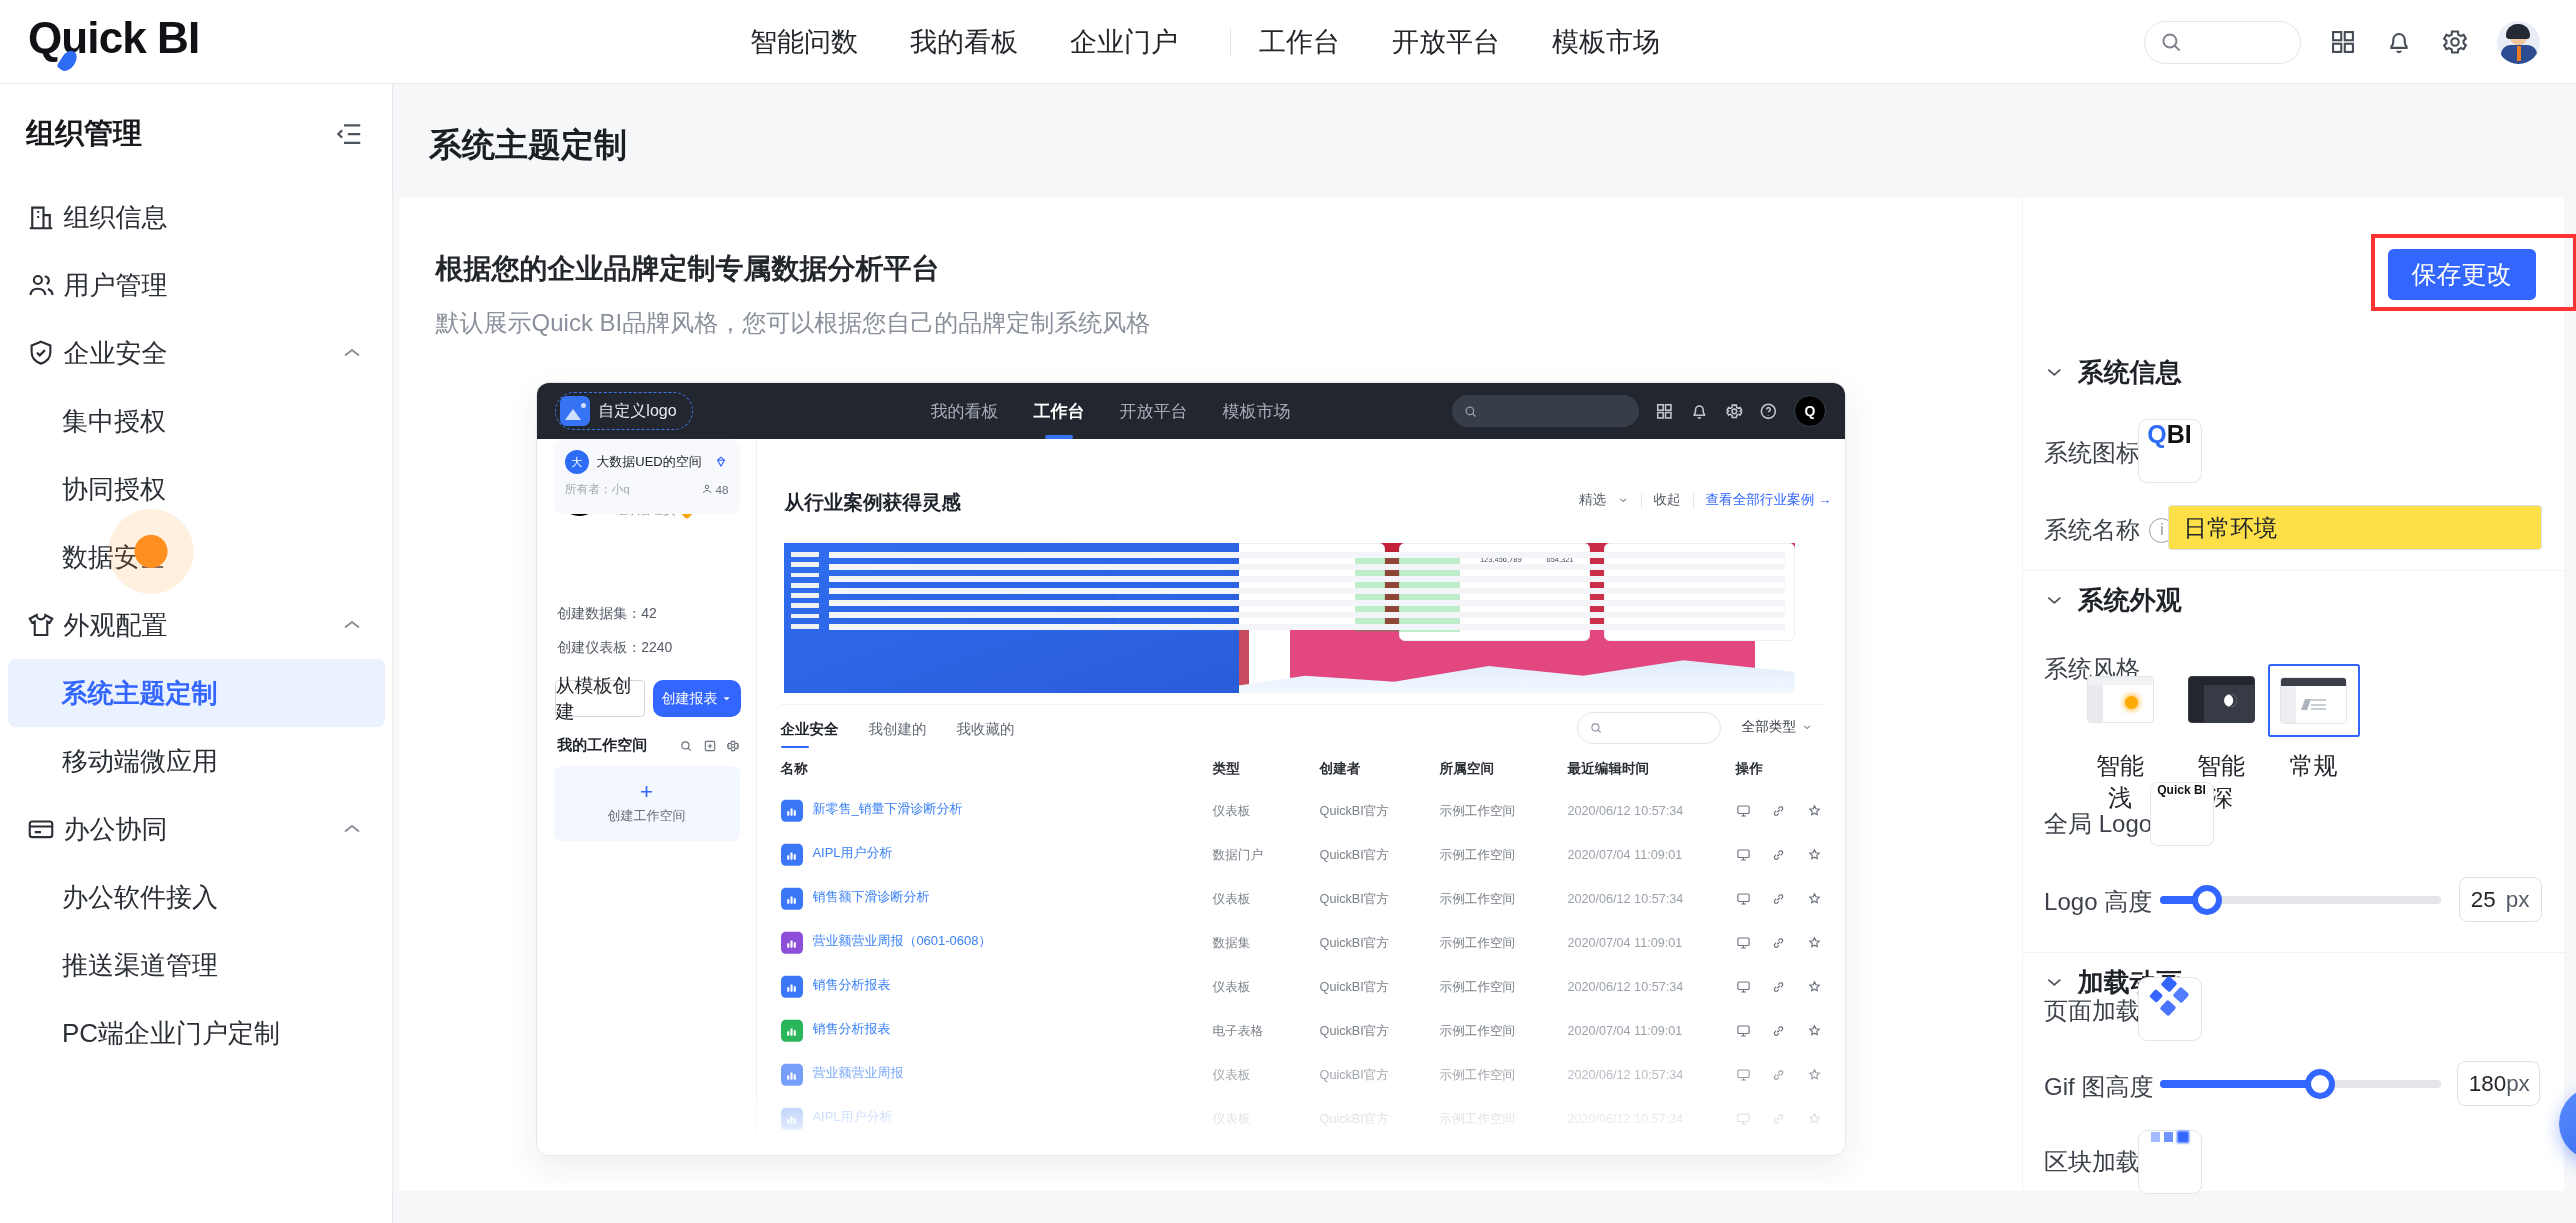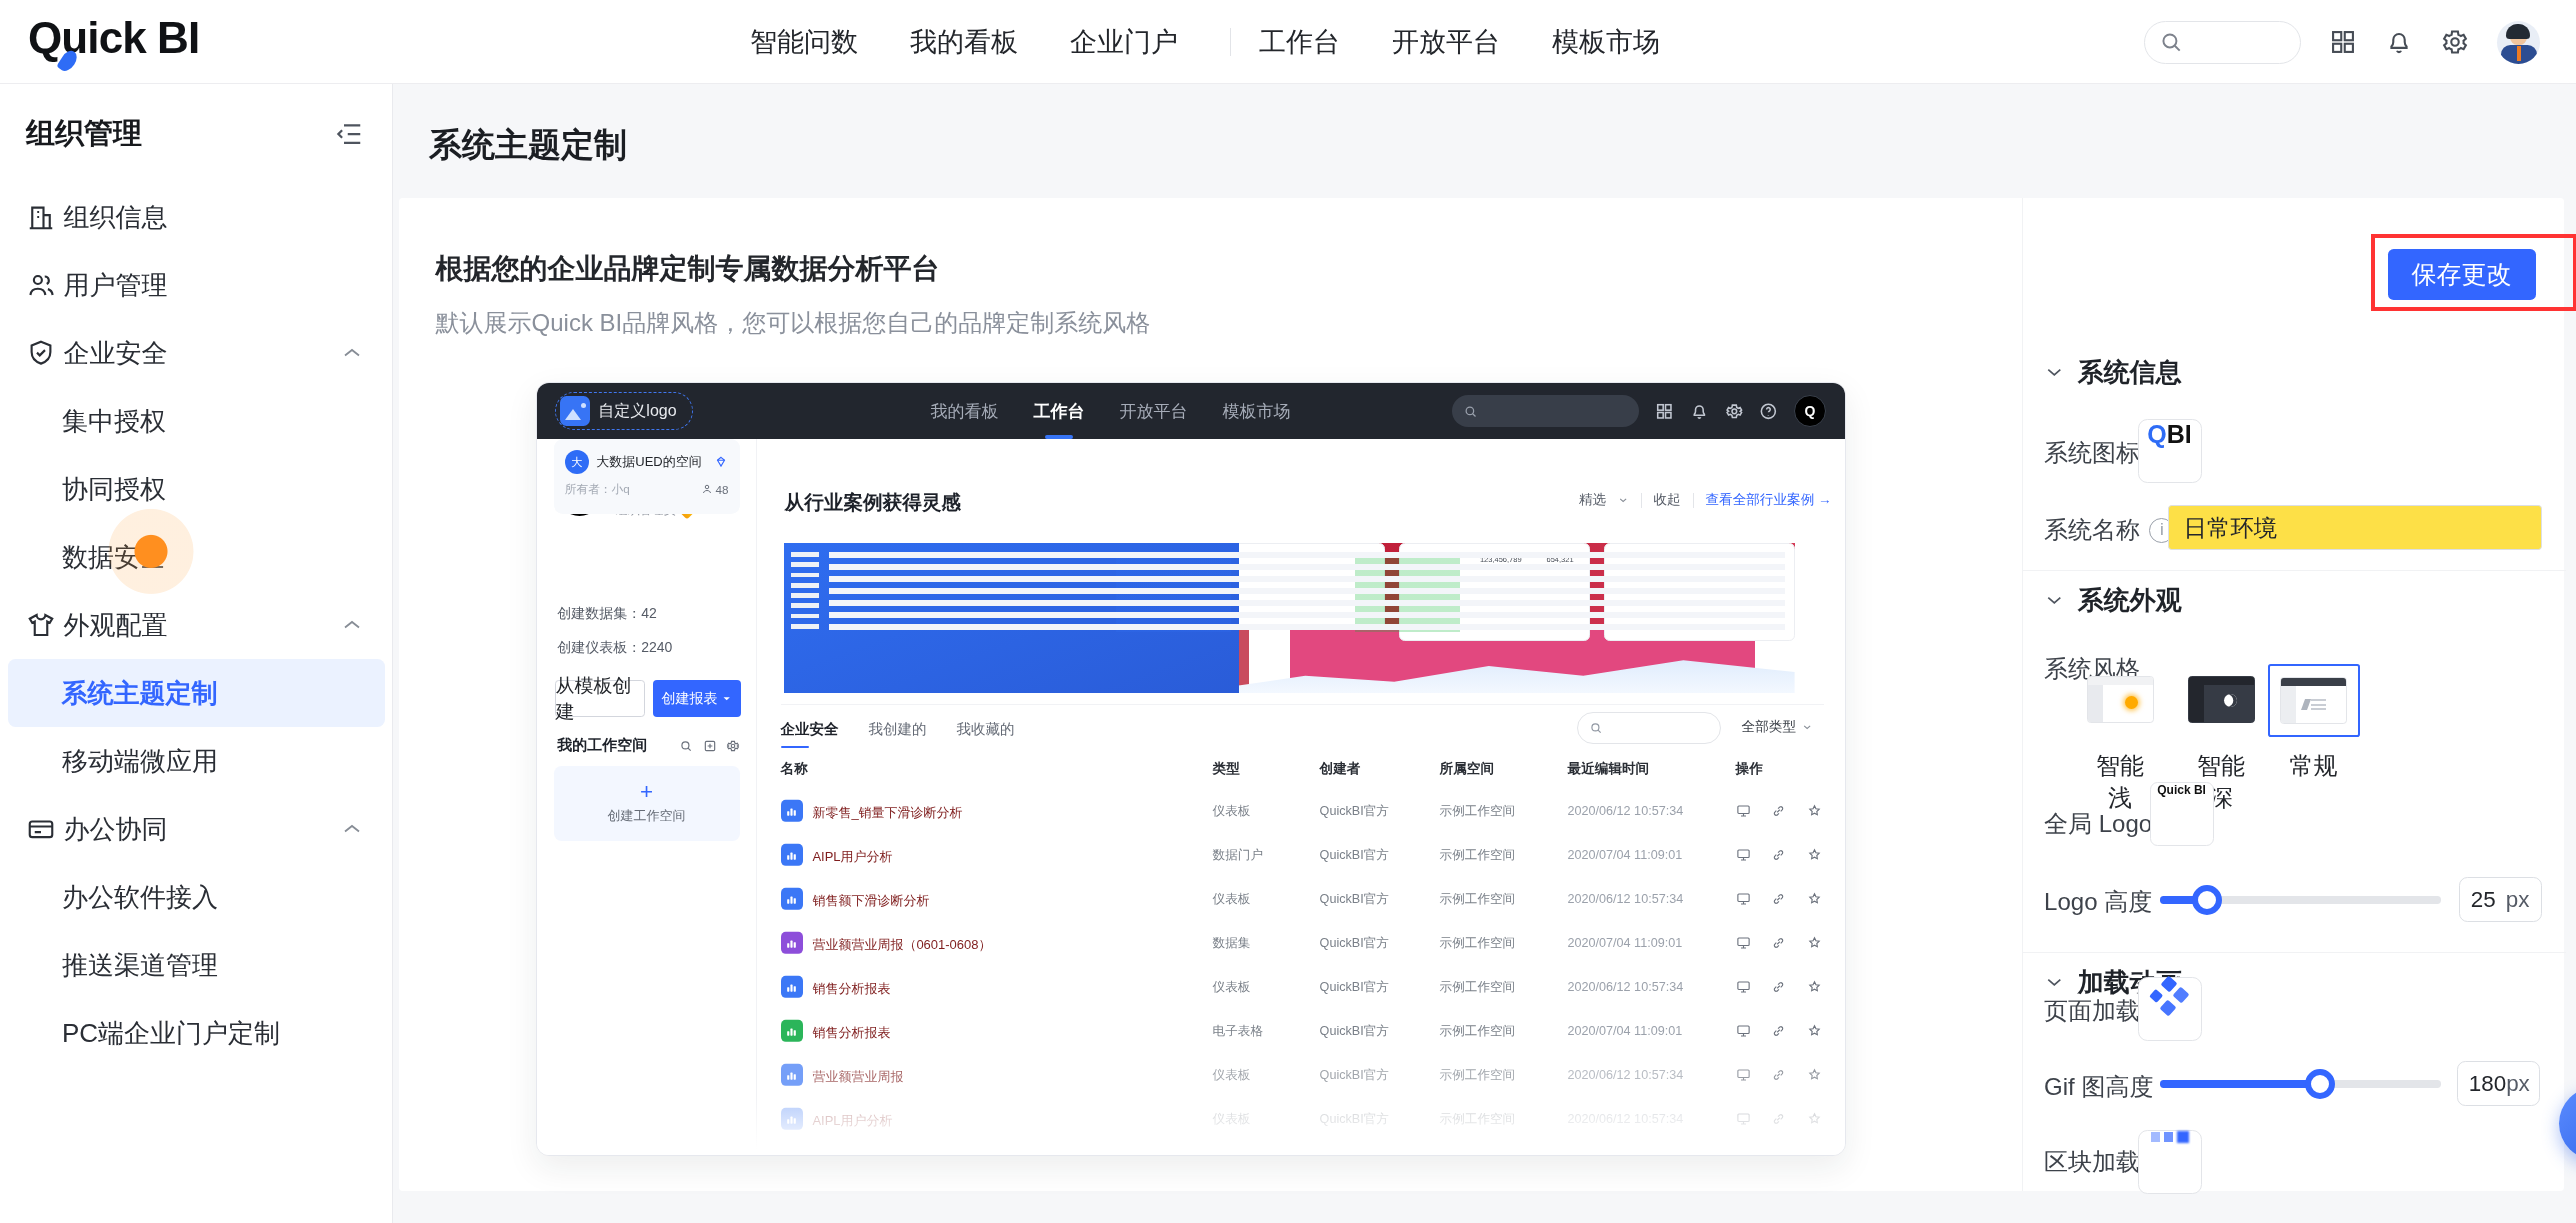--- a/index.html
+++ b/index.html
@@ -111,21 +111,21 @@
   .pic { color:#c2c7d1; }
   .pavatar { width:32px; height:32px; border-radius:50%; background:#000; border:0.9px solid #3a414c; color:#fff; font-size:14px; font-weight:700; display:flex; align-items:center; justify-content:center; }
 
   .pleft { position:absolute; left:0; top:56px; width:220px; bottom:0; border-right:0.9px solid #f1f2f5; }
   .pl-avatar { position:absolute; left:20.6px; top:32px; width:45px; height:45px; border-radius:50%; background:#000; color:#fff; font-size:18.7px; font-weight:700; display:flex; align-items:center; justify-content:center; }
   .pl-name { position:absolute; left:79px; top:36px; font-size:17px; font-weight:700; color:#1d2129; }
   .pl-role { position:absolute; left:79px; top:63px; font-size:12px; color:#8e939d; display:flex; align-items:center; gap:5.6px; }
   .gem { width:12px; height:12px; background:linear-gradient(180deg,#ffc60a,#f59e0b); transform:rotate(45deg); border-radius:2.8px; }
   .pl-stat { position:absolute; left:20.6px; font-size:14px; color:#555b66; }
   .pl-btn-o { position:absolute; left:18px; top:241px; width:90px; height:37px; border:0.9px solid #d3d6dd; border-radius:3.7px; font-size:19px; color:#23262b; display:flex; align-items:center; justify-content:center; }
-  .pl-btn-b { position:absolute; left:116px; top:241px; width:88px; height:37px; background:#3366ff; border-radius:4px; font-size:14px; color:#fff; display:flex; align-items:center; justify-content:center; gap:4.7px; }
+  .pl-btn-b { position:absolute; left:116px; top:241px; width:88px; height:37px; background:#3366ff; border-radius:10px; font-size:14px; color:#fff; display:flex; align-items:center; justify-content:center; gap:4.7px; }
   .pl-ws-head { position:absolute; left:20.6px; top:297px; width:183px; display:flex; align-items:center; font-size:15px; font-weight:700; color:#1d2129; }
   .pl-ws-head .ics { margin-left:auto; display:flex; gap:9.4px; align-items:center; color:#6b717c; }
   .pl-create { position:absolute; left:17px; top:327px; width:186px; height:75px; background:#f3f7ff; border-radius:7.5px; display:flex; flex-direction:column; align-items:center; justify-content:center; gap:3.7px; }
   .pl-create .plus { color:#3366ff; font-size:22.4px; line-height:20.6px; }
   .pl-create .t { font-size:13px; color:#656b76; }
   .ws-card { position:absolute; left:17px; width:186px; height:75px; background:#f7f9fc; border-radius:9.4px; padding:11.2px 11.2px 0 11.2px; }
   .ws-r1 { display:flex; align-items:center; gap:7.5px; }
   .ws-ab { width:24px; height:24px; border-radius:50%; background:#2e6cf6; color:#fff; font-size:11.2px; display:flex; align-items:center; justify-content:center; flex:0 0 auto; }
   .ws-name { font-size:13px; color:#23262b; white-space:nowrap; }
   .ws-dia { margin-left:auto; color:#3366ff; }
@@ -175,21 +175,21 @@
   .p-div { position:absolute; left:24px; right:20.6px; top:265px; height:0.9px; background:#f1f2f5; }
   .p-tabs { position:absolute; left:24px; top:281px; display:flex; gap:30px; }
   .p-tab { font-size:14.5px; color:#646a75; padding-bottom:9.4px; position:relative; }
   .p-tab.active { color:#1d2129; font-weight:700; }
   .p-tab.active::after { content:''; position:absolute; left:0; bottom:0; width:28px; height:2.8px; background:#3366ff; border-radius:1.9px; }
   .p-search { position:absolute; left:820px; top:273px; width:144px; height:32px; border:0.9px solid #e3e5e9; border-radius:16px; display:flex; align-items:center; padding-left:11.2px; color:#9097a2; }
   .p-type { position:absolute; left:985px; top:279px; font-size:13.6px; color:#3d424a; display:flex; align-items:center; gap:5.6px; }
   .p-thead { position:absolute; top:321px; font-size:13.6px; color:#2a2e35; font-weight:600; }
   .p-row { position:absolute; left:0; width:100%; height:44px; }
   .p-cell { position:absolute; top:50%; transform:translateY(-50%); font-size:12.6px; color:#7a8089; white-space:nowrap; }
-  .p-cell.nm { color:#7f1d1d; font-size:13px; display:flex; align-items:flex-end; gap:9.4px; }
+  .p-cell.nm { color:#3b82f6; font-size:13px; display:flex; align-items:flex-start; gap:9.4px; }
   .row-ic { width:22.4px; height:22.4px; border-radius:4.7px; display:flex; align-items:center; justify-content:center; color:#fff; flex:0 0 auto; }
   .icon-dash .row-ic { background:#3b77f6; }
   .icon-portal .row-ic { background:#3b77f6; }
   .icon-dataset .row-ic { background:#8d4eda; }
   .icon-sheet .row-ic { background:#2bb55a; }
   .p-ops { position:absolute; top:50%; transform:translateY(-50%); display:flex; gap:20.6px; color:#6b717c; }
   .c-type { left:456px; } .c-creator { left:563px; } .c-space { left:683px; } .c-time { left:811px; color:#9ba1ab; } .c-ops { left:979px; }
   .c-name { left:24px; }
 </style>
 </head>

